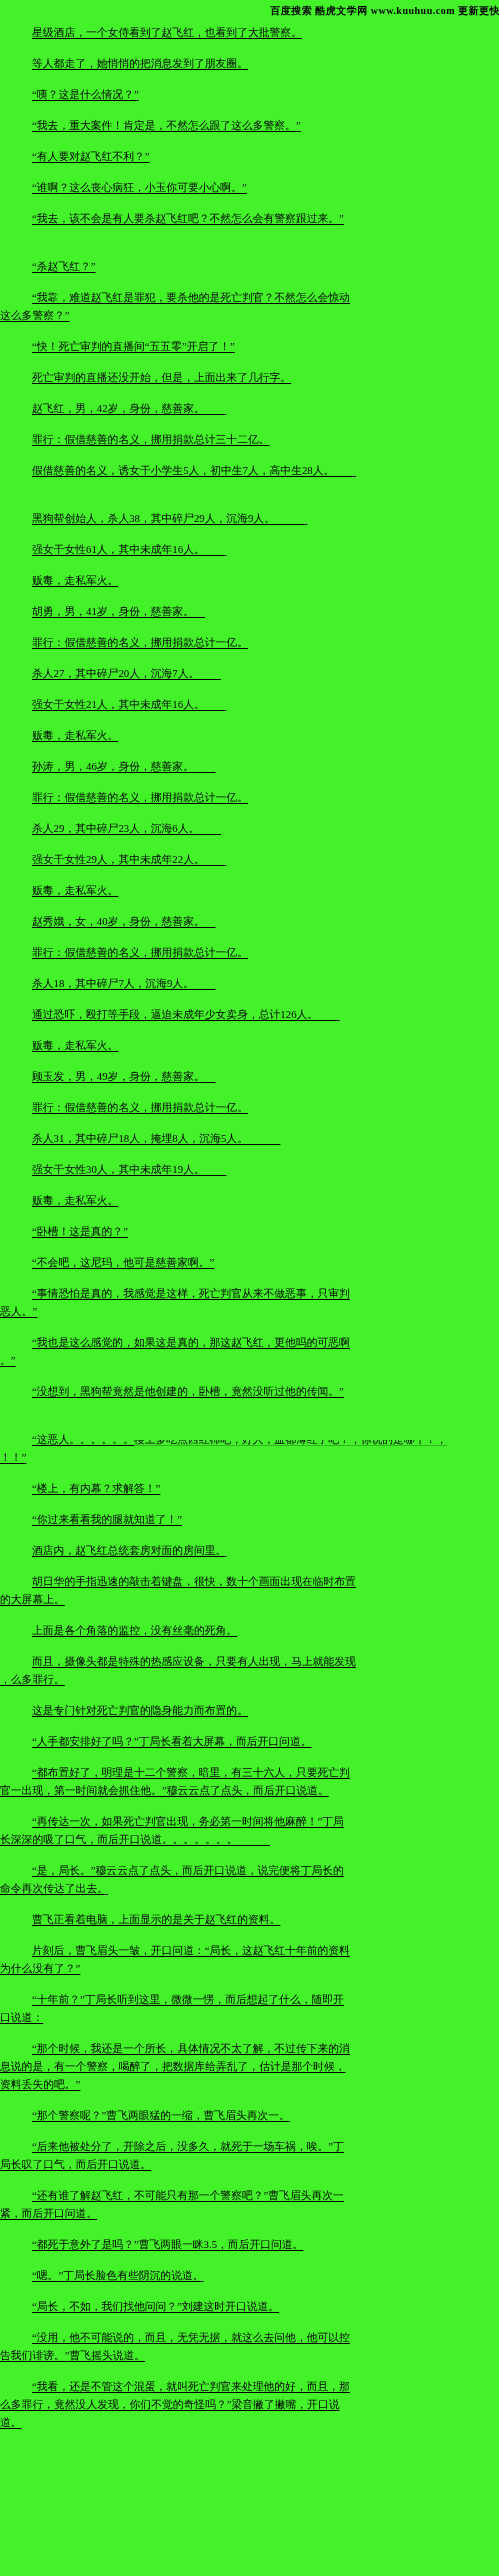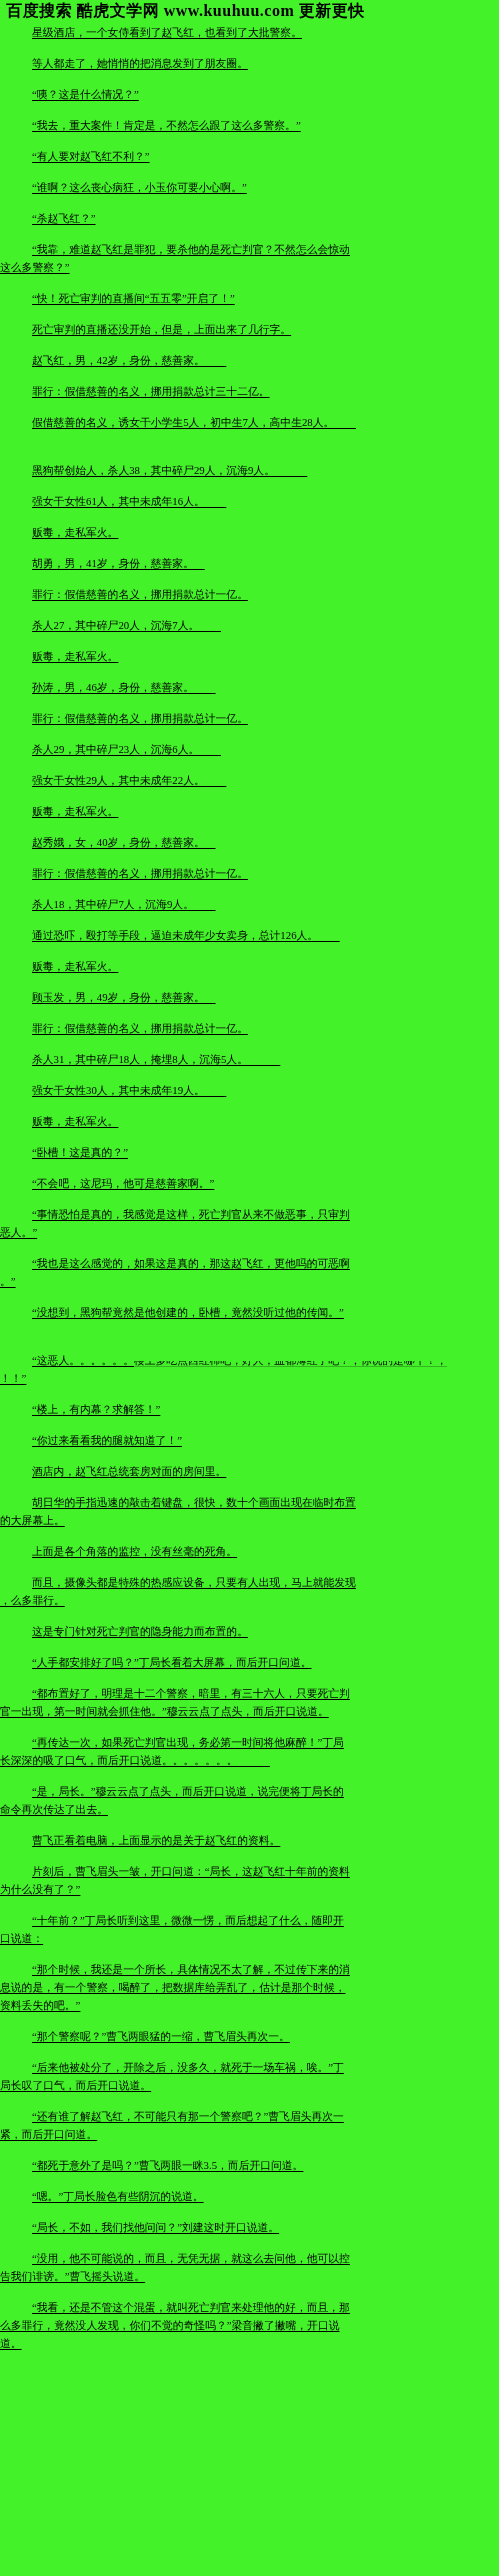--- a/index.html
+++ b/index.html
@@ -4,25 +4,26 @@
 <style>
   html,body{margin:0;padding:0;}
   body{
     width:500px;height:2741px;overflow:hidden;
     background:#44f22a;
     color:#000;
     font-family:"Liberation Serif","DejaVu Serif",serif;
   }
   .banner{
     font-weight:bold;
-    font-size:16px;
+    font-size:10px;
     line-height:16.5px;
     padding:2.6px 0 0 6.2px;
     letter-spacing:0.5px;
     white-space:nowrap;
+    text-align:right;
   }
   .content{padding-top:4.1px;}
   .para{
     font-size:10.8px;
     line-height:18px;
     margin:0 0 13px 0;
     text-indent:32px;
     text-decoration:underline;
     text-underline-offset:2.1px;
     white-space:pre-wrap;
@@ -39,34 +40,36 @@
 
 <div class="banner top">百度搜索 酷虎文学网 www.kuuhuu.com 更新更快</div>
 
 <div class="content">
     <div class="para">星级酒店，一个女侍看到了赵飞红，也看到了大批警察。</div>
     <div class="para">等人都走了，她悄悄的把消息发到了朋友圈。</div>
     <div class="para">“咦？这是什么情况？”</div>
     <div class="para">“我去，重大案件！肯定是，不然怎么跟了这么多警察。”</div>
     <div class="para">“有人要对赵飞红不利？”</div>
     <div class="para">“谁啊？这么丧心病狂，小玉你可要小心啊。”</div>
+    <div class="para gap">“我去，该不会是有人要杀赵飞红吧？不然怎么会有警察跟过来。”</div>
     <div class="para">“杀赵飞红？”</div>
     <div class="para">“我靠，难道赵飞红是罪犯，要杀他的是死亡判官？不然怎么会惊动
 这么多警察？”</div>
     <div class="para">“快！死亡审判的直播间“五五零”开启了！”</div>
     <div class="para">死亡审判的直播还没开始，但是，上面出来了几行字。</div>
     <div class="para">赵飞红，男，42岁，身份，慈善家。　　</div>
     <div class="para">罪行：假借慈善的名义，挪用捐款总计三十二亿。</div>
     <div class="para gap">假借慈善的名义，诱女干小学生5人，初中生7人，高中生28人。　　</div>
     <div class="para">黑狗帮创始人，杀人38，其中碎尸29人，沉海9人。　　　</div>
     <div class="para">强女干女性61人，其中未成年16人。　　</div>
     <div class="para">贩毒，走私军火。</div>
     <div class="para">胡勇，男，41岁，身份，慈善家。　</div>
     <div class="para">罪行：假借慈善的名义，挪用捐款总计一亿。</div>
     <div class="para">杀人27，其中碎尸20人，沉海7人。　　</div>
+    <div class="para">强女干女性21人，其中未成年16人。　　</div>
     <div class="para">贩毒，走私军火。</div>
     <div class="para">孙涛，男，46岁，身份，慈善家。　　</div>
     <div class="para">罪行：假借慈善的名义，挪用捐款总计一亿。</div>
     <div class="para">杀人29，其中碎尸23人，沉海6人。　　</div>
     <div class="para">强女干女性29人，其中未成年22人。　　</div>
     <div class="para">贩毒，走私军火。</div>
     <div class="para">赵秀娥，女，40岁，身份，慈善家。　</div>
     <div class="para">罪行：假借慈善的名义，挪用捐款总计一亿。</div>
     <div class="para">杀人18，其中碎尸7人，沉海9人。　　</div>
     <div class="para">通过恐吓，殴打等手段，逼迫未成年少女卖身，总计126人。　　</div>

